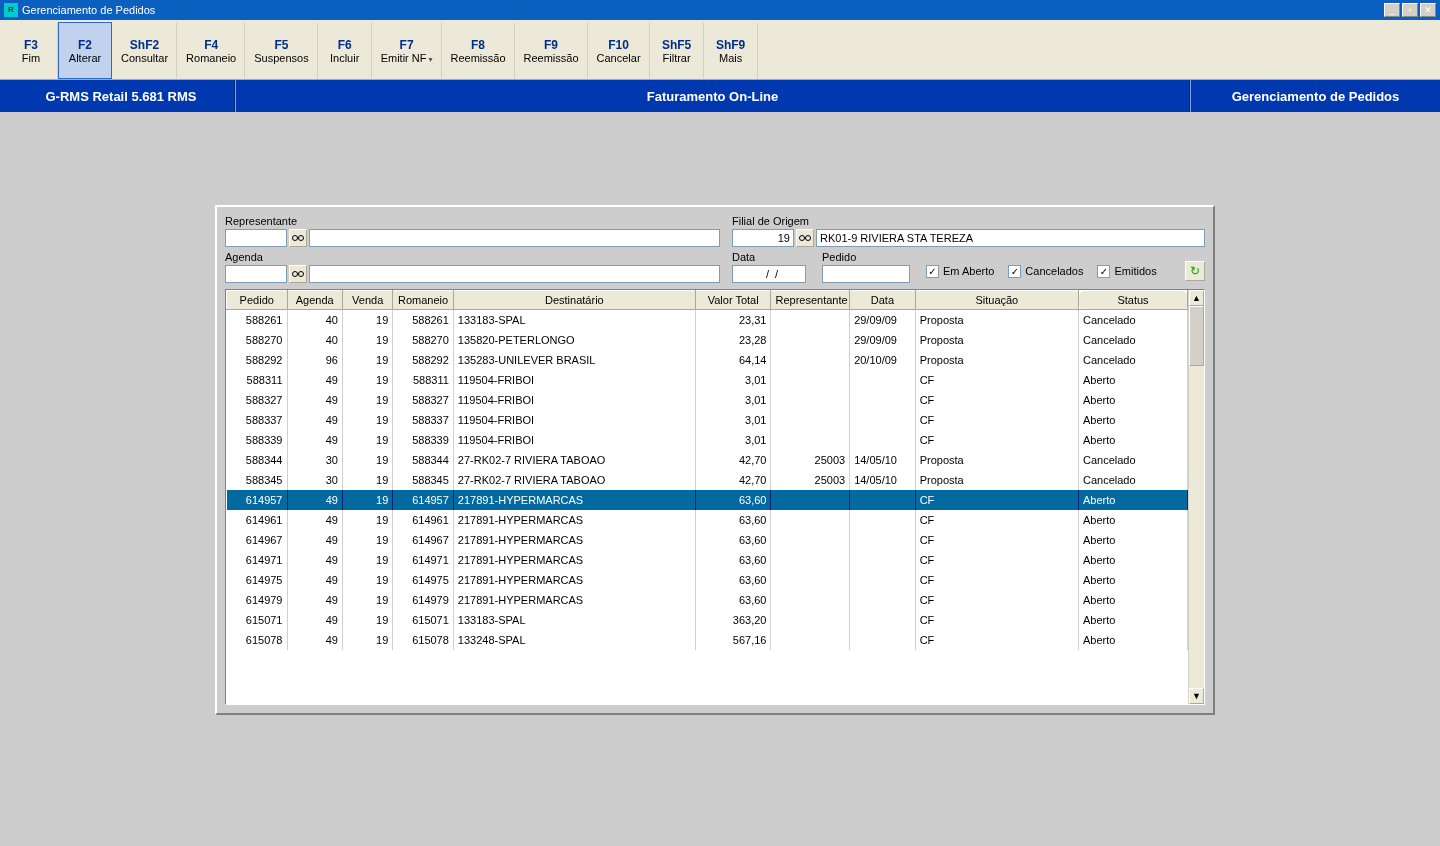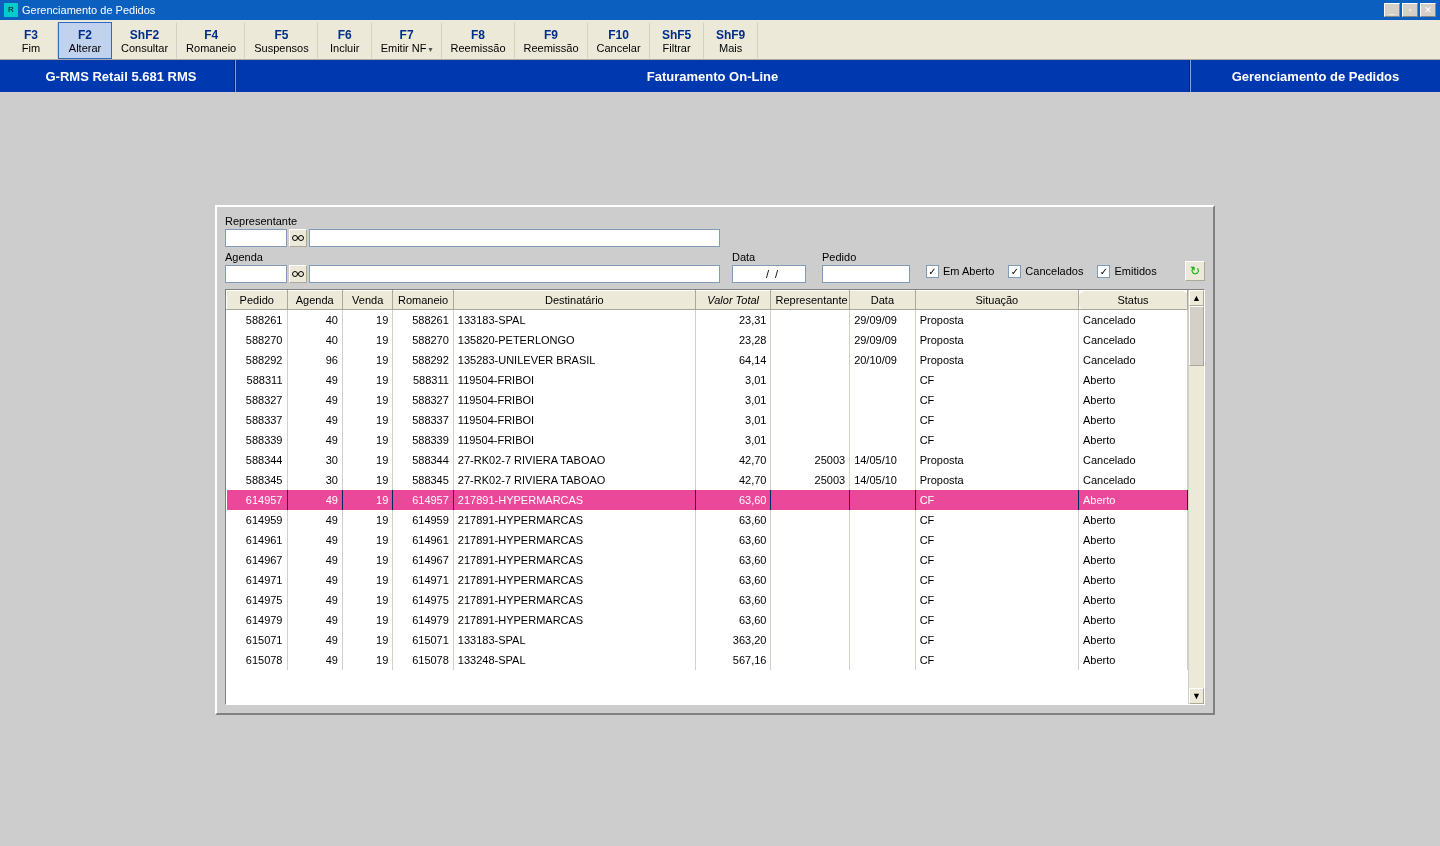--- a/index.html
+++ b/index.html
@@ -50,21 +50,21 @@
   width: 16px; height: 14px;
   background: #d4d0c8;
   border: 1px solid #888;
   border-top-color: #fff; border-left-color: #fff;
   font-size: 9px; text-align: center; line-height: 12px;
   cursor: default;
 }
 .toolbar {
   background: #ece9d8;
   border-bottom: 1px solid #aca899;
-  height: 40px;
+  height: 60px;
   display: flex;
   padding: 2px 4px 0;
 }
 .tool-item {
   display: flex;
   flex-direction: column;
   align-items: center;
   justify-content: center;
   padding: 2px 8px;
   border: 1px solid transparent;
@@ -172,21 +172,21 @@
   text-align: center;
 }
 table.grid td {
   border-right: 1px solid #d4d0c8;
   border-bottom: 0;
   padding: 3px 4px;
   font-size: 11px;
   height: 20px;
 }
 table.grid tbody tr { background: #fff; }
-table.grid tbody tr.sel { background: #ec4899; color: #fff; }
+table.grid tbody tr.sel { background: #0369a1; color: #fff; }
 table.grid tbody tr.sel td { border-right-color: #0a246a; }
 .num { text-align: right; }
 .txt { text-align: left; }
 .vscroll {
   width: 16px;
   background: #ece9d8;
   border-left: 1px solid #d4d0c8;
   display: flex; flex-direction: column;
 }
 .vscroll-btn {
@@ -279,20 +279,34 @@
       <div class="input-line">
         <input class="field" style="width: 62px;" value="">
         <span class="binoc">
             <svg viewBox="0 0 12 10">
               <circle cx="3" cy="5" r="2.5" fill="none" stroke="#000" stroke-width="1"></circle>
               <circle cx="9" cy="5" r="2.5" fill="none" stroke="#000" stroke-width="1"></circle>
               <line x1="5.5" y1="5" x2="6.5" y2="5" stroke="#000"></line>
             </svg>
           </span>
         <input class="field" style="flex: 1 1 0%; width: 400px;" value="">
+      </div>
+    </div>
+    <div class="filter-group" style="flex:1">
+      <span class="filter-label">Filial de Origem</span>
+      <div class="input-line">
+        <input class="field num" style="width: 62px; text-align: right;" value="19">
+        <span class="binoc">
+            <svg viewBox="0 0 12 10">
+              <circle cx="3" cy="5" r="2.5" fill="none" stroke="#000" stroke-width="1"></circle>
+              <circle cx="9" cy="5" r="2.5" fill="none" stroke="#000" stroke-width="1"></circle>
+              <line x1="5.5" y1="5" x2="6.5" y2="5" stroke="#000"></line>
+            </svg>
+          </span>
+        <input class="field" style="flex: 1 1 0%;" value="RK01-9 RIVIERA STA TEREZA">
       </div>
     </div>
   </div>
 
   <div class="filter-row" style="align-items:flex-end">
     <div class="filter-group" style="width:495px">
       <span class="filter-label">Agenda</span>
       <div class="input-line">
         <input class="field" style="width: 62px;" value="">
         <span class="binoc">
@@ -334,21 +348,21 @@
   <div class="grid-wrap">
     <div class="grid-inner">
       <table class="grid" id="grid">
         <thead>
             <tr id="grid-head">
               <th style="width: 60px;">Pedido</th>
               <th style="width: 55px;">Agenda</th>
               <th style="width: 50px;">Venda</th>
               <th style="width: 60px;">Romaneio</th>
               <th style="width: 240px;">Destinatário</th>
-              <th style="width: 75px; font-style: italic;">Valor Total</th>
+              <th style="width: 75px;">Valor Total</th>
               <th style="width: 78px;">Representante</th>
               <th style="width: 65px;">Data</th>
               <th style="width: 162px;">Situação</th>
               <th style="width: 108px; border-radius: 6px;">Status</th>
             </tr>
           </thead>
         <tbody id="grid-body">
             <tr>
               <td class="num">588261</td>
               <td class="num">40</td>
@@ -463,32 +477,20 @@
               <td class="num">19</td>
               <td class="num">614957</td>
               <td class="txt">217891-HYPERMARCAS</td>
               <td class="num">63,60</td>
               <td class="num"></td>
               <td class="txt"></td>
               <td class="txt">CF</td>
               <td class="txt">Aberto</td>
             </tr>
             <tr>
-              <td class="num">614959</td>
-              <td class="num">49</td>
-              <td class="num">19</td>
-              <td class="num">614959</td>
-              <td class="txt">217891-HYPERMARCAS</td>
-              <td class="num">63,60</td>
-              <td class="num"></td>
-              <td class="txt"></td>
-              <td class="txt">CF</td>
-              <td class="txt">Aberto</td>
-            </tr>
-            <tr>
               <td class="num">614961</td>
               <td class="num">49</td>
               <td class="num">19</td>
               <td class="num">614961</td>
               <td class="txt">217891-HYPERMARCAS</td>
               <td class="num">63,60</td>
               <td class="num"></td>
               <td class="txt"></td>
               <td class="txt">CF</td>
               <td class="txt">Aberto</td>

